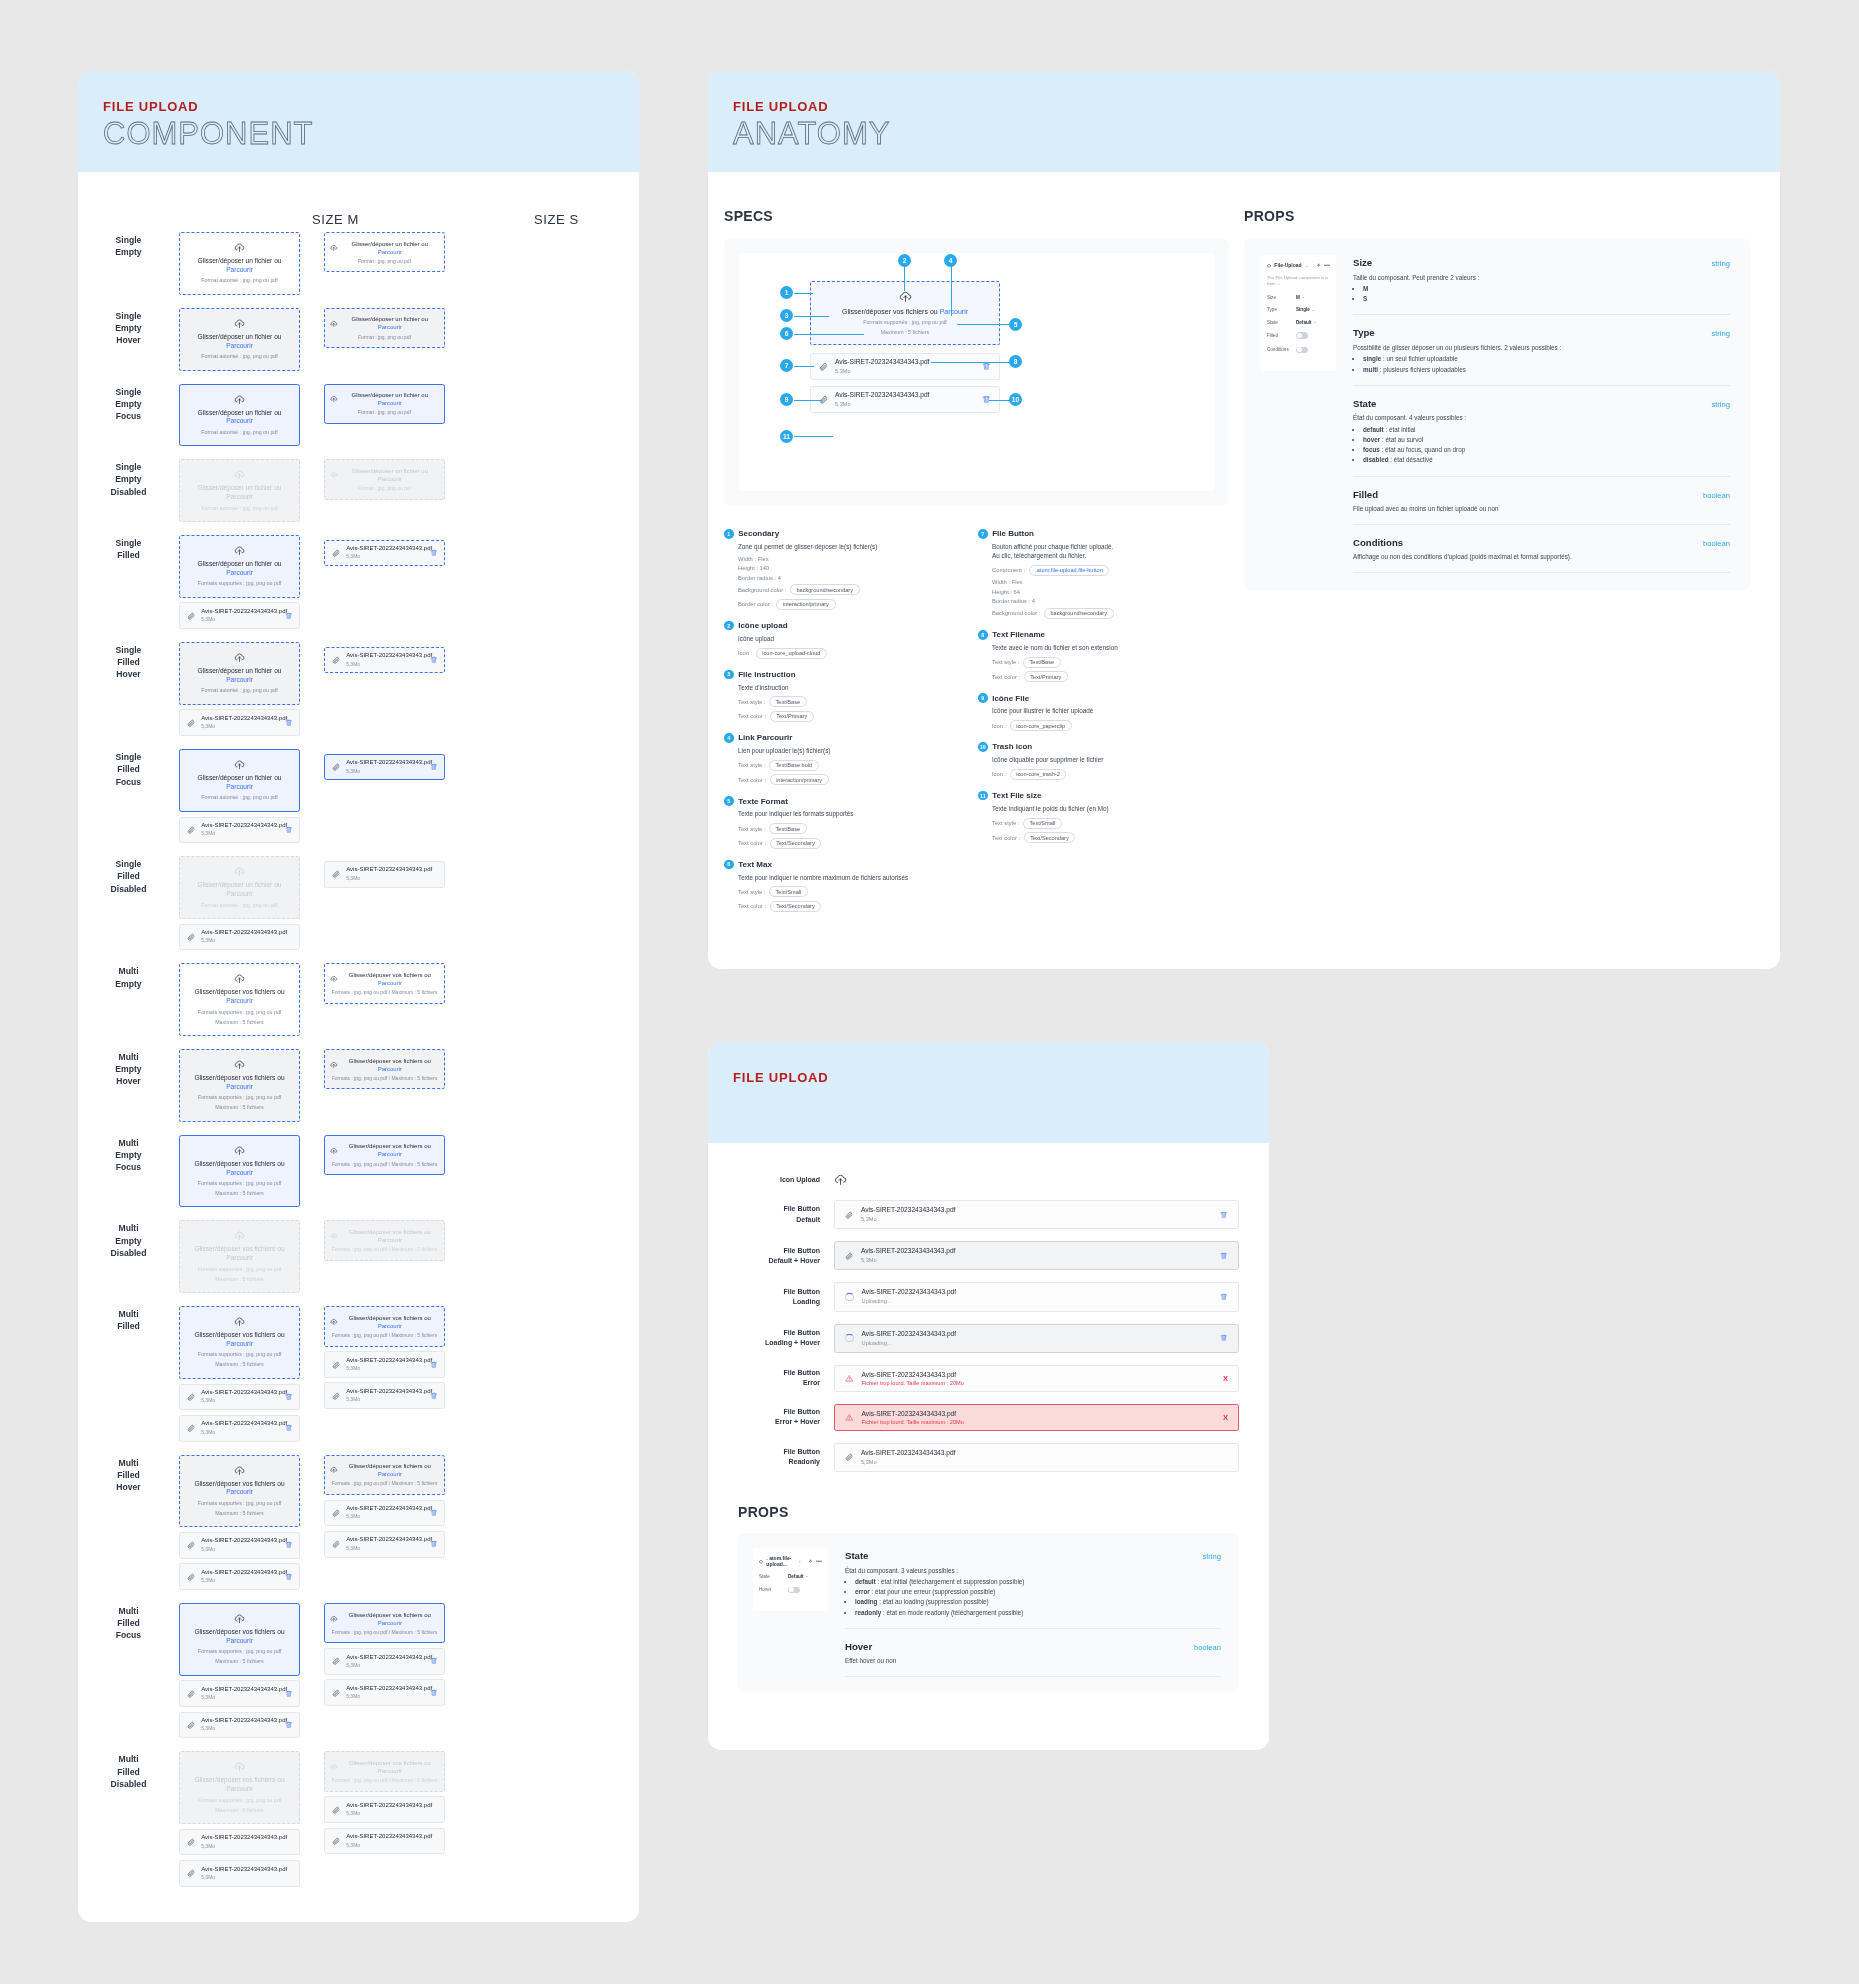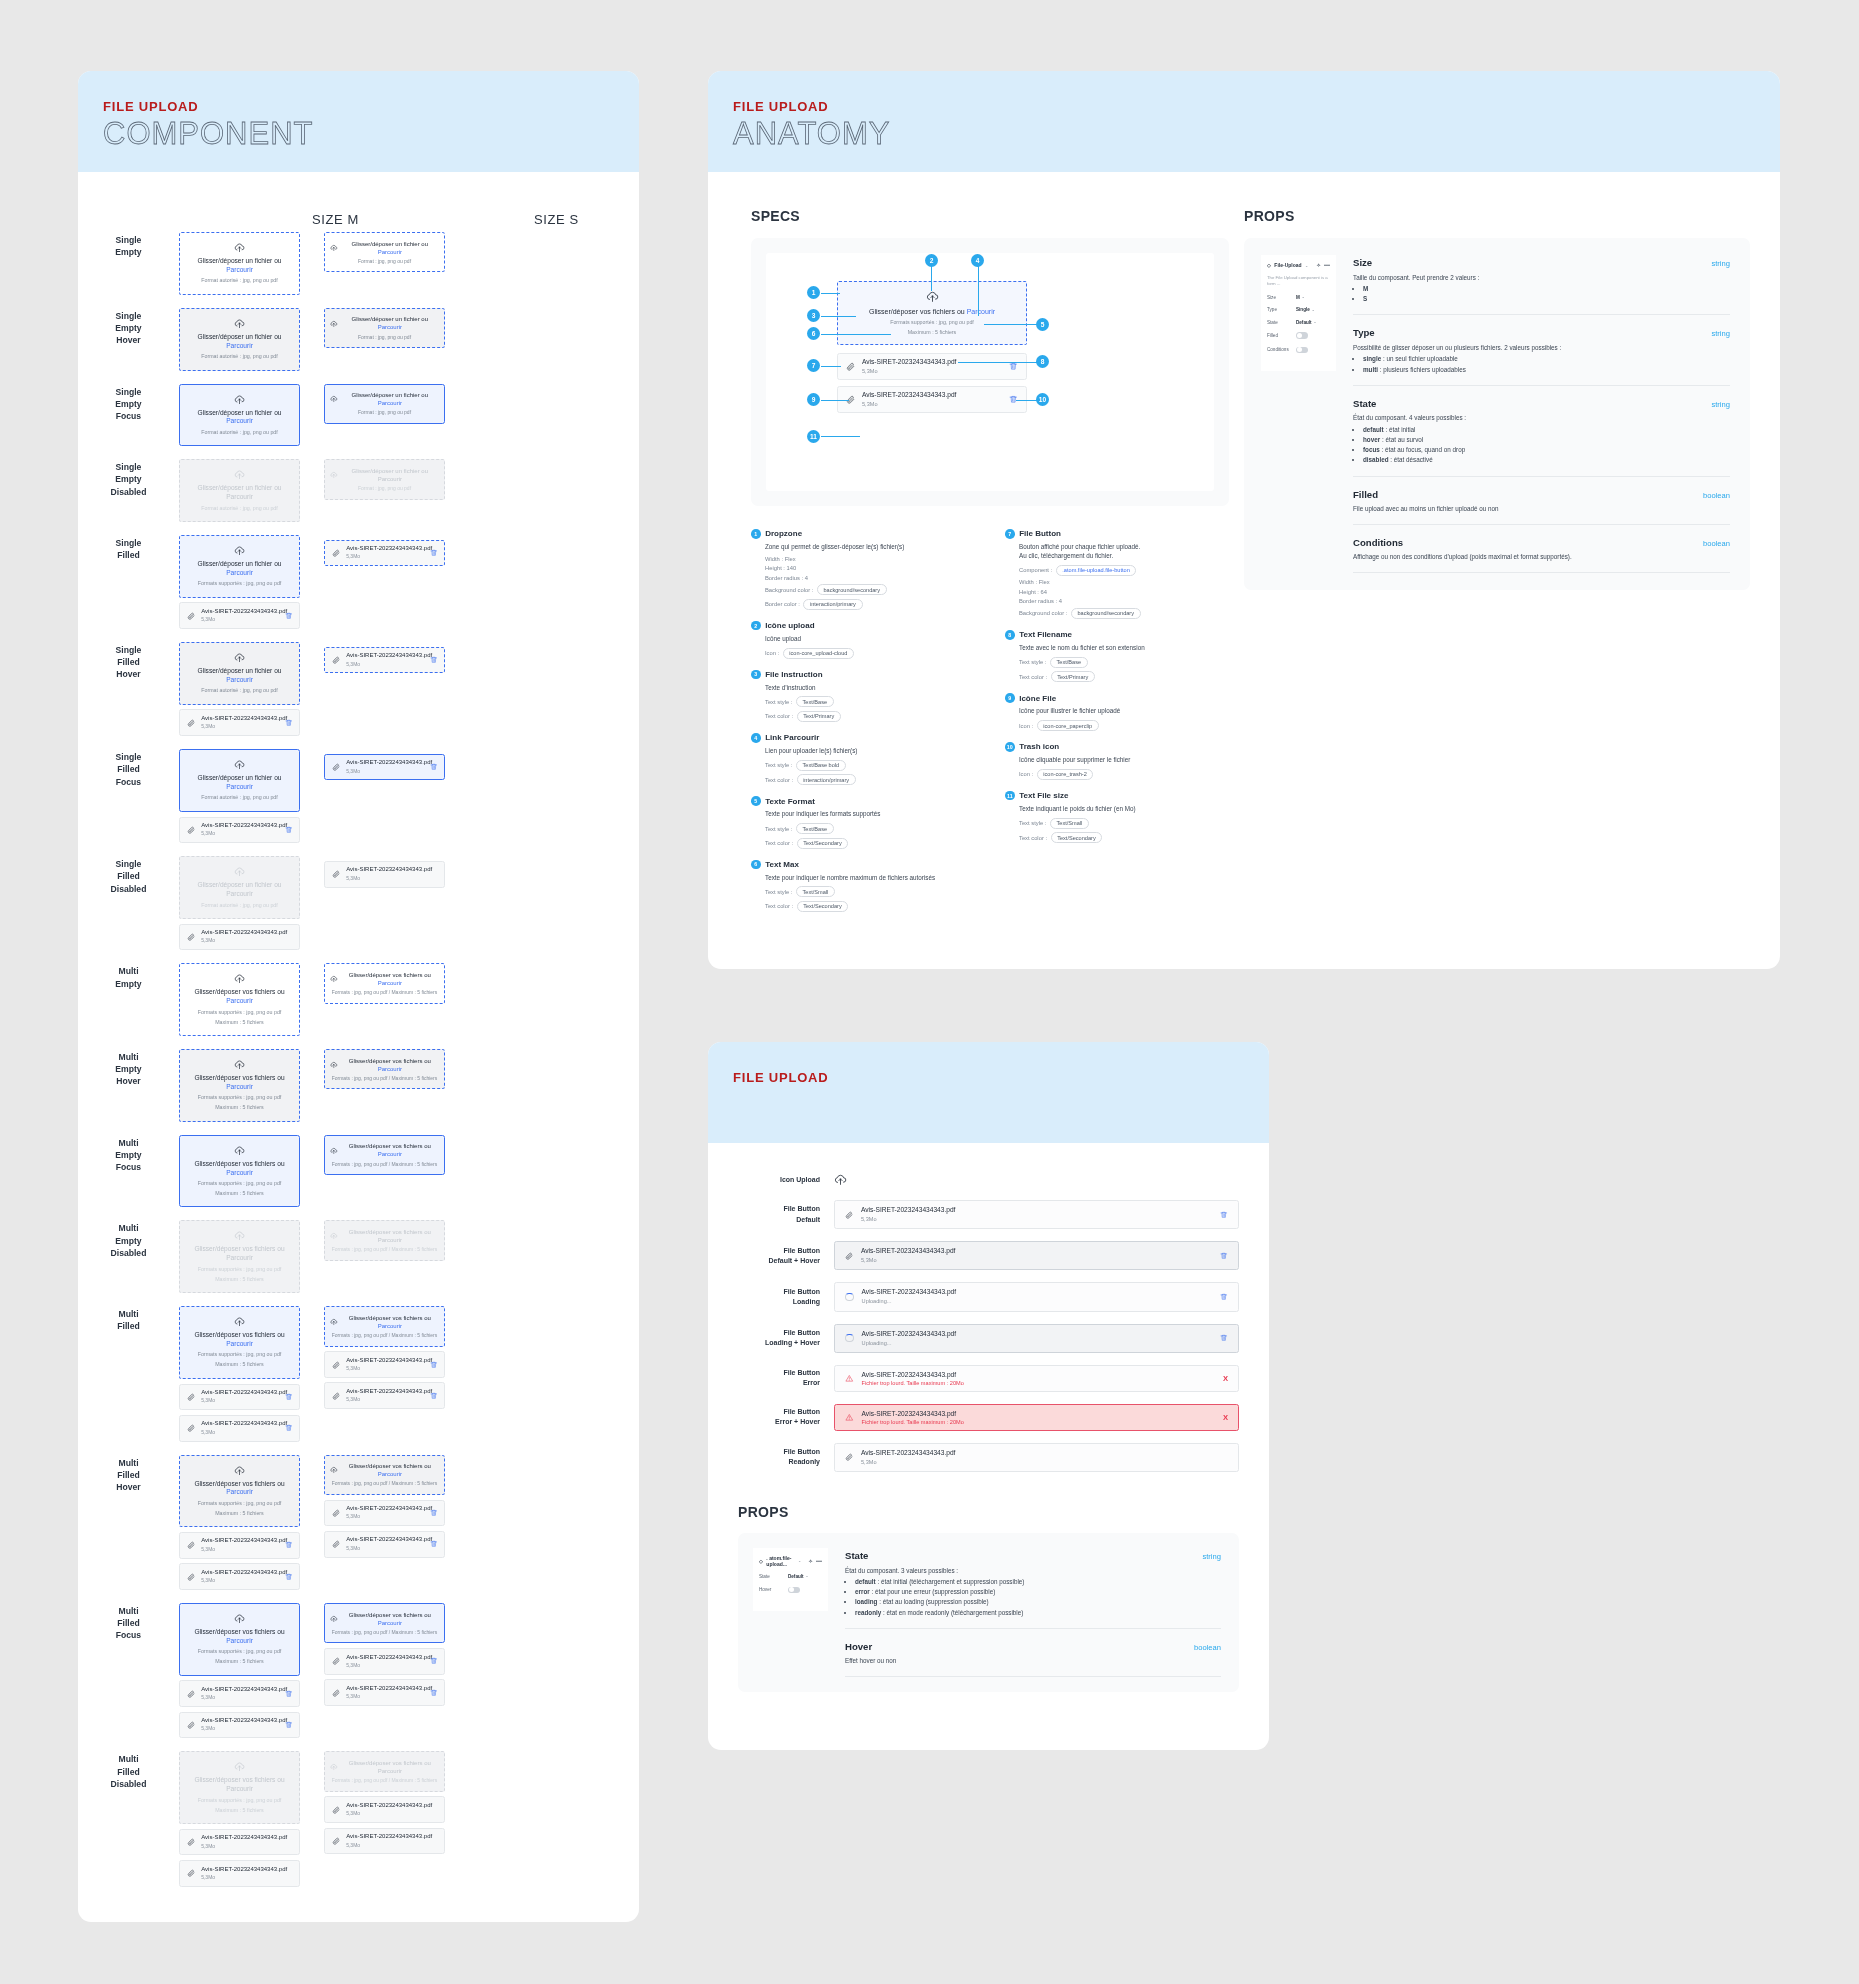--- a/index.html
+++ b/index.html
@@ -81,21 +81,21 @@
   .fb-name { font-size: 6px; color: #242c38; line-height: 1.3; white-space: nowrap; }
   .fb-size { font-size: 5px; color: #8b939d; line-height: 1.45; margin-top: 0.5px; }
   .fb .trash { flex: 0 0 auto; }
   .fb.dashed { border: 1px dashed #3b6ff0; }
   .fb.focus { border: 0.8px solid #3b6ff0; background: #eef3fe; }
 
   
   #card-anatomy { left: 708px; top: 71px; width: 1072px; height: 898px; }
   #card-anatomy .card-head { height: 101px; }
   .anat-body { display: flex; padding: 36px 0 0 0; }
-  .anat-left { width: 521px; padding-left: 43px; }
+  .anat-left { width: 521px; padding-left: 16px; }
   .anat-right { width: 521px; padding-left: 15px; }
 
   .specs-frame {
     margin-top: 14px; background: #f9fafb; border-radius: 7px;
     height: 268px; position: relative;
   }
   .specs-inner { position: absolute; inset: 15px; background: #fff; border-radius: 3px; }
 
   .badge {
     position: absolute; width: 13px; height: 13px; border-radius: 50%;
@@ -933,21 +933,21 @@
             <div class="lead h" style="left:55px; top:183px; width:39px;"></div>
             <div class="badge" style="left:41px; top:177px;">11</div>
           </div>
         </div>
 
         <div class="legend">
           <div class="legend-col" id="legend-left">
     <div class="lg-item">
       <div class="lg-head">
         <span class="lg-num">1</span>
-        <span class="lg-title">Dropzone</span>
+        <span class="lg-title">Secondary</span>
       </div>
       <div class="lg-desc">Zone qui permet de glisser-déposer le(s) fichier(s)</div>
       <div class="lg-attr">
                   <span>Width : Flex</span>
                 </div>
                 <div class="lg-attr">
                   <span>Height : 140</span>
                 </div>
                 <div class="lg-attr">
                   <span>Border radius : 4</span>

